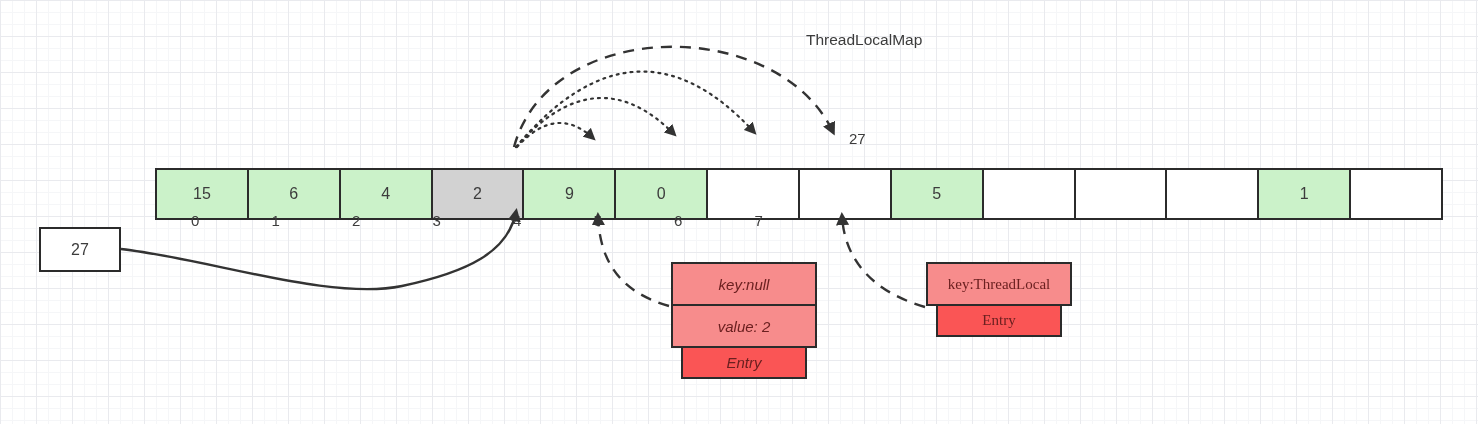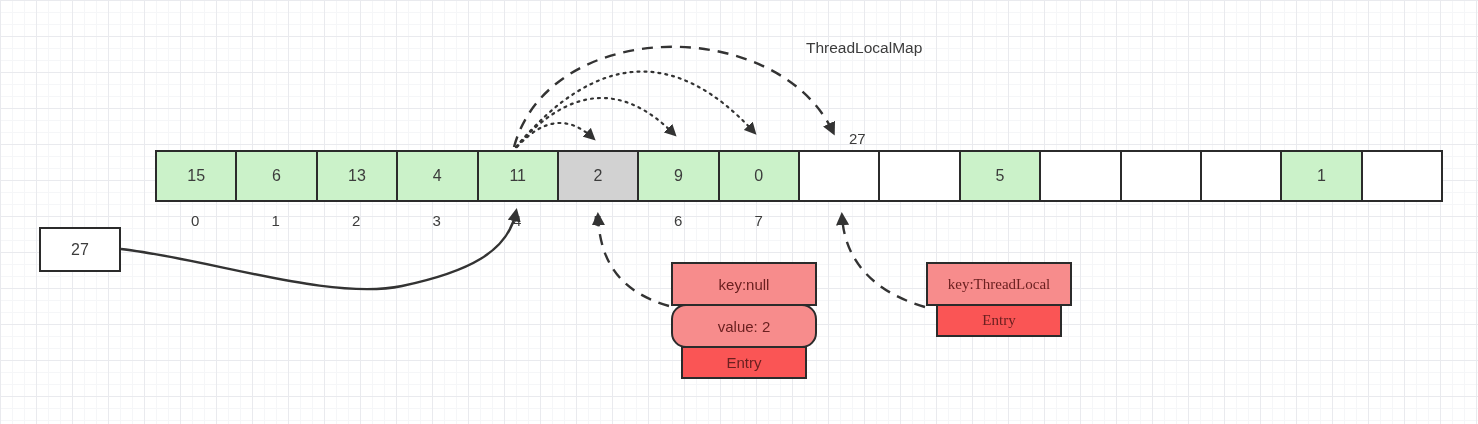--- a/index.html
+++ b/index.html
@@ -10,24 +10,24 @@
     background-image:
       linear-gradient(var(--grid-major) 1px, transparent 1px),
       linear-gradient(90deg, var(--grid-major) 1px, transparent 1px),
       linear-gradient(var(--grid-minor) 1px, transparent 1px),
       linear-gradient(90deg, var(--grid-minor) 1px, transparent 1px);
     background-size:36px 36px,36px 36px,12px 12px,12px 12px;
     font-family:"Liberation Sans", sans-serif;
     color:var(--text);
   }
   .title{
-    position:absolute;left:806px;top:39px;font-size:15.5px;color:var(--text);
+    position:absolute;left:806px;top:31px;font-size:15.5px;color:var(--text);
   }
   .array-row{
-    position:absolute;left:155px;top:150px;width:1288px;height:52px;
+    position:absolute;left:155px;top:168px;width:1288px;height:52px;
     display:flex;border-left:2px solid var(--border);
   }
   .cell{
     flex:1;border:2px solid var(--border);border-left:none;
     display:flex;align-items:center;justify-content:center;
     font-size:16px;color:var(--text);
   }
   .cell.occupied{background:var(--cell-occupied);}
   .cell.stale{background:var(--cell-stale);}
   .cell.empty{background:var(--cell-empty);}
@@ -39,28 +39,28 @@
   .value-box{
     position:absolute;left:39px;top:227px;width:82px;height:45px;
     background:#ffffff;border:2px solid var(--border);
     display:flex;align-items:center;justify-content:center;
     font-size:16px;color:var(--text);
   }
   .probe-label{
     position:absolute;left:849px;top:130px;font-size:15px;color:var(--text);
   }
   .entry{position:absolute;top:262px;width:146px;}
-  .entry.left{left:671px;}
+  .entry.left{left:671px;font-style:italic;}
   .entry.right{left:926px;font-family:Liberation Serif, serif;}
   .entry-row{
     height:44px;border:2px solid var(--border);background:var(--entry-row);
     display:flex;align-items:center;justify-content:center;
     font-size:15px;color:var(--entry-text);
   }
-  .entry-row + .entry-row{margin-top:-2px;border-radius:15px;}
+  .entry-row + .entry-row{margin-top:-2px;}
   .entry-footer{
     margin:-2px 10px 0 10px;height:33px;border:2px solid var(--border);
     background:var(--entry-footer);
     display:flex;align-items:center;justify-content:center;
     font-size:15px;color:var(--entry-text);text-align:center;
   }
   svg.overlay{position:absolute;left:0;top:0;pointer-events:none;}
   .arrow{stroke:var(--arrow);fill:none;}
   .arrow.solid{stroke-width:2.4;}
   .arrow.dashed{stroke-width:2.4;stroke-dasharray:11 8;}
@@ -70,23 +70,21 @@
 </head>
 <body>
 
 <div class="canvas">
 
   <span class="title">ThreadLocalMap</span>
 
   <div class="array-row">
       <div class="cell occupied">15</div>
       <div class="cell occupied">6</div>
-      <div class="cell occupied">13</div>
       <div class="cell occupied">4</div>
-      <div class="cell occupied">11</div>
       <div class="cell stale">2</div>
       <div class="cell occupied">9</div>
       <div class="cell occupied">0</div>
       <div class="cell empty"></div>
       <div class="cell empty"></div>
       <div class="cell occupied">5</div>
       <div class="cell empty"></div>
       <div class="cell empty"></div>
       <div class="cell empty"></div>
       <div class="cell occupied">1</div>

